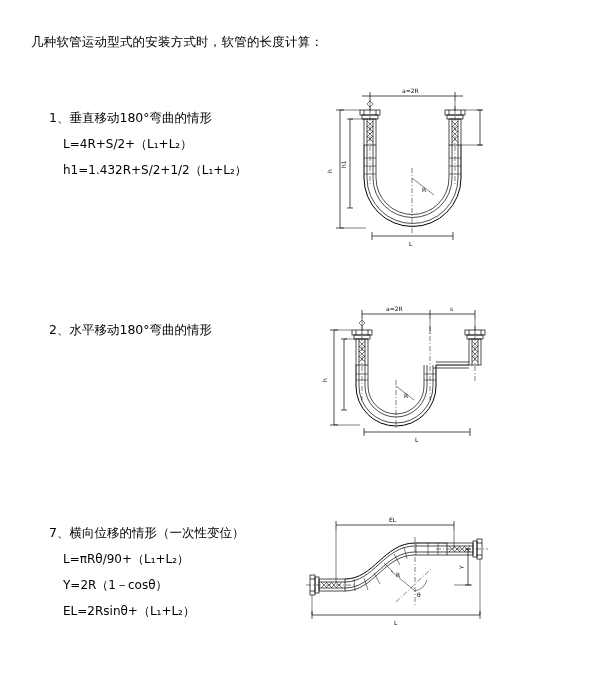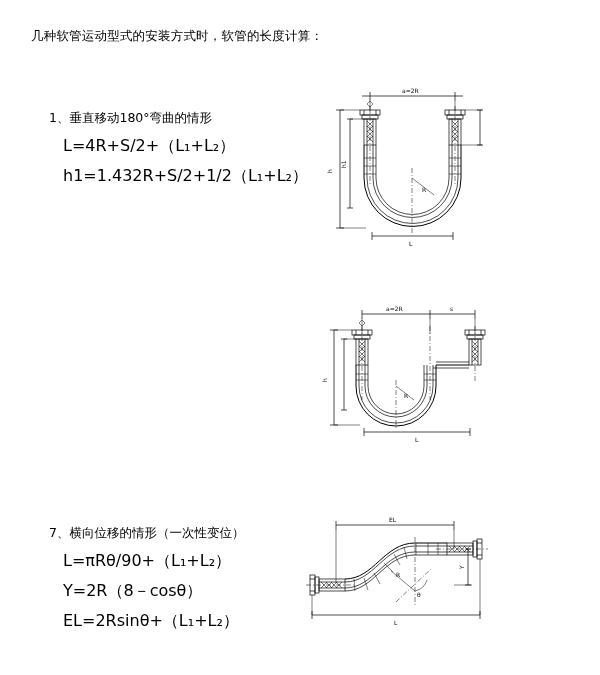--- a/index.html
+++ b/index.html
@@ -16,21 +16,21 @@
     overflow: hidden;
   }
   .page {
     position: relative;
     width: 600px;
     height: 675px;
   }
   .heading {
     position: absolute;
     left: 31px;
-    top: 28px;
+    top: 34px;
     font-size: 12.5px;
     letter-spacing: 0.2px;
     white-space: nowrap;
   }
   .section {
     position: absolute;
     left: 0;
     width: 600px;
   }
   .sec-text {
@@ -38,21 +38,21 @@
     left: 49px;
     top: 0;
     width: 250px;
   }
   .sec-title {
     font-size: 12.5px;
     white-space: nowrap;
     margin-bottom: 9px;
   }
   .formula {
-    font-size: 16px;
+    font-size: 12px;
     white-space: nowrap;
     margin-left: 14px;
     margin-bottom: 9px;
   }
   .fig {
     position: absolute;
   }
   svg { display: block; }
   .ln { stroke: #000; fill: none; }
   .thin { stroke-width: 0.7; }
@@ -205,20 +205,21 @@
 
         <g class="ln vthin">
           <path d="M57 36 L60 39 L63 36 L60 33 Z"></path>
         </g>
       </svg>
     </div>
   </div>
 
   <div class="section" style="top:322px;">
     <div class="sec-text">
+      <div class="sec-title">2、水平移动180°弯曲的情形</div>
     </div>
 
     <div class="fig" style="left:310px; top:-32px;">
       <svg width="190" height="170" viewBox="0 0 190 170">
 
         <g class="ln thin">
           <line x1="52" y1="24" x2="120" y2="24"></line>
           <line x1="52" y1="20" x2="52" y2="29"></line>
           <line x1="120" y1="20" x2="120" y2="29"></line>
           <line x1="120" y1="24" x2="165" y2="24"></line>
@@ -328,21 +329,21 @@
           <path d="M49 33 L52 36 L55 33 L52 30 Z"></path>
         </g>
       </svg>
     </div>
   </div>
 
   <div class="section" style="top:525px;">
     <div class="sec-text">
       <div class="sec-title">7、横向位移的情形（一次性变位）</div>
       <div class="formula">L=πRθ/90+（L₁+L₂）</div>
-      <div class="formula">Y=2R（8－cosθ）</div>
+      <div class="formula">Y=2R（1－cosθ）</div>
       <div class="formula">EL=2Rsinθ+（L₁+L₂）</div>
     </div>
 
     <div class="fig" style="left:296px; top:-18px;">
       <svg width="200" height="130" viewBox="0 0 200 130">
 
         <g class="ln thin">
           <line x1="40" y1="18" x2="158" y2="18"></line>
           <line x1="40" y1="14" x2="40" y2="23"></line>
           <line x1="158" y1="14" x2="158" y2="23"></line>

